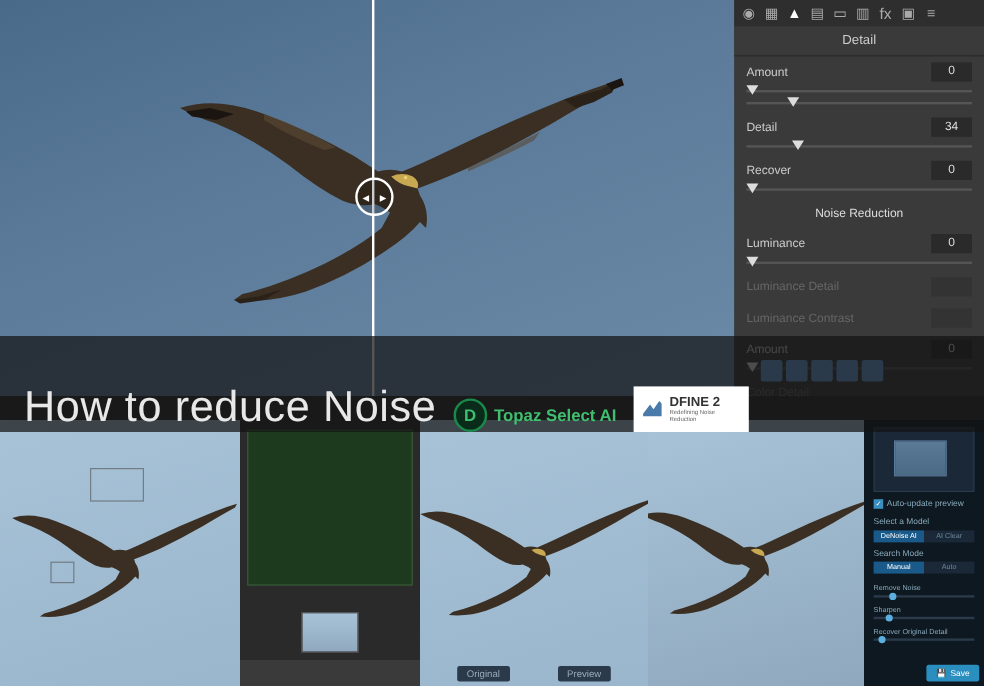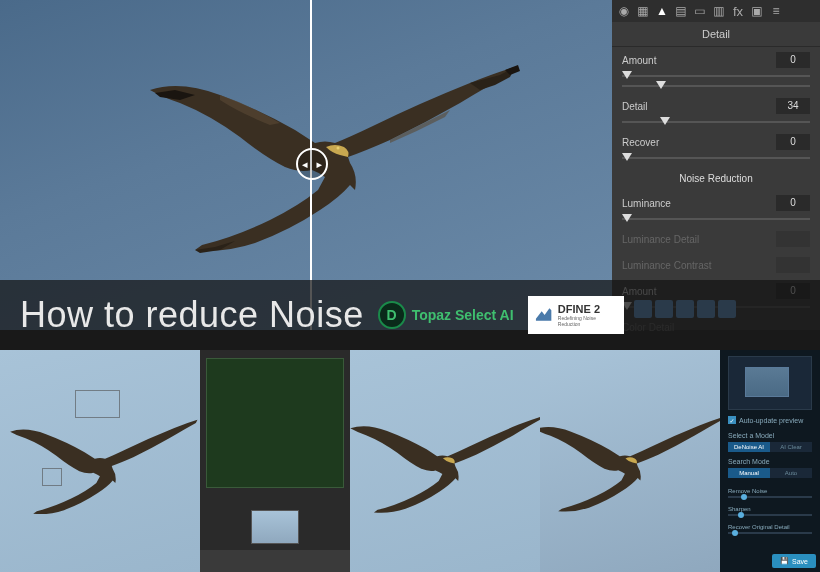--- a/index.html
+++ b/index.html
@@ -17,21 +17,21 @@
 .panel-tab-icon{width:16px;height:16px;display:flex;align-items:center;justify-content:center;color:#aaa;font-size:12px;cursor:pointer}
 .panel-title{text-align:center;padding:6px 0;font-size:11px;background:#3a3a3a;border-bottom:1px solid #2a2a2a}
 .section-title{text-align:center;padding:8px 0 6px;font-size:10px;color:#ddd}
 .slider-row{display:flex;align-items:center;padding:3px 10px;height:26px}
 .slider-label{width:90px;font-size:10px;color:#ccc}
 .slider-label.disabled{color:#666}
 .slider-value{width:34px;height:16px;background:#2a2a2a;text-align:center;font-size:10px;line-height:16px;color:#ddd}
 .slider-track{position:relative;margin:0 10px 4px;height:6px}
 .slider-track .track{height:2px;background:#555;position:absolute;top:2px;left:0;right:0}
 .slider-track .thumb{position:absolute;width:0;height:0;border-left:5px solid transparent;border-right:5px solid transparent;border-top:8px solid #ddd;top:-2px}
-.title-band{position:absolute;top:280px;left:0;width:820px;height:70px;background:rgba(20,20,20,0.72);display:flex;align-items:center;padding:0 20px;z-index:10}
+.title-band{position:absolute;top:280px;left:0;width:820px;height:80px;background:rgba(20,20,20,0.72);display:flex;align-items:flex-end;padding:0 20px;z-index:10}
 .title-text{color:#e8e8e8;font-size:36px;font-weight:300;letter-spacing:0.5px}
 .ps-icon{margin-left:18px;width:48px;height:48px;background:#001e36;border:2px solid #31a8ff;border-radius:10px;display:flex;align-items:center;justify-content:center;color:#31a8ff;font-weight:bold;font-size:22px}
 .topaz-badge{margin-left:14px;display:flex;align-items:center;gap:6px}
 .topaz-circle{width:28px;height:28px;border:2px solid #1a8a4a;border-radius:50%;display:flex;align-items:center;justify-content:center;color:#3fbf6f;font-weight:bold;font-size:14px;background:#0a2a1a}
 .topaz-text{color:#3fbf6f;font-size:14px;font-weight:600}
 .dfine-badge{margin-left:14px;width:96px;height:38px;background:#fff;display:flex;align-items:center;padding:0 6px;gap:5px}
 .dfine-icon{width:20px;height:20px}
 .dfine-text{display:flex;flex-direction:column}
 .dfine-title{font-size:11px;font-weight:600;color:#333}
 .dfine-sub{font-size:5px;color:#666}
@@ -210,20 +210,24 @@
   <div class="thumb-cell thumb2">
     <div class="thumb2-inner"></div>
     <div class="thumb2-preview"></div>
     <div style="position:absolute;bottom:0;left:0;right:0;height:22px;background:#3a3a3a"></div>
   </div>
   <div class="thumb-cell thumb3">
     <svg class="small-bird" style="top:55px;left:-5px;width:200px;height:115px" viewBox="0 0 380 200">
       <path d="M 10 35 Q 40 25 80 40 Q 120 55 155 75 L 175 88 Q 185 85 195 88 Q 210 82 235 70 Q 280 48 330 28 Q 355 18 375 12 L 372 18 Q 350 30 320 48 Q 285 68 250 85 Q 225 96 208 102 L 210 108 Q 218 120 215 135 L 210 130 Q 200 142 180 155 Q 150 175 115 188 Q 85 198 55 195 L 62 190 Q 95 182 130 165 Q 160 150 178 135 L 185 122 Q 180 118 172 115 Q 160 118 145 112 Q 125 102 100 82 Q 70 60 40 48 Q 22 42 10 35 Z" fill="#3a2f22"></path>
       <path d="M 186 92 Q 195 88 204 92 Q 210 96 208 102 L 200 100 Q 192 98 186 92 Z" fill="#c8a850"></path>
     </svg>
+    <div class="thumb2-btns">
+      <span class="thumb2-btn">Original</span>
+      <span class="thumb2-btn">Preview</span>
+    </div>
   </div>
   <div class="thumb-cell thumb4">
     <svg class="small-bird" style="top:55px;left:-10px;width:195px;height:115px" viewBox="0 0 380 200">
       <path d="M 10 35 Q 40 25 80 40 Q 120 55 155 75 L 175 88 Q 185 85 195 88 Q 210 82 235 70 Q 280 48 330 28 Q 355 18 375 12 L 372 18 Q 350 30 320 48 Q 285 68 250 85 Q 225 96 208 102 L 210 108 Q 218 120 215 135 L 210 130 Q 200 142 180 155 Q 150 175 115 188 Q 85 198 55 195 L 62 190 Q 95 182 130 165 Q 160 150 178 135 L 185 122 Q 180 118 172 115 Q 160 118 145 112 Q 125 102 100 82 Q 70 60 40 48 Q 22 42 10 35 Z" fill="#3a2f22"></path>
       <path d="M 186 92 Q 195 88 204 92 Q 210 96 208 102 L 200 100 Q 192 98 186 92 Z" fill="#c8a850"></path>
     </svg>
   </div>
   <div class="thumb-cell thumb5">
     <div class="thumb5-nav">
       <div class="thumb5-nav-inner"></div>

